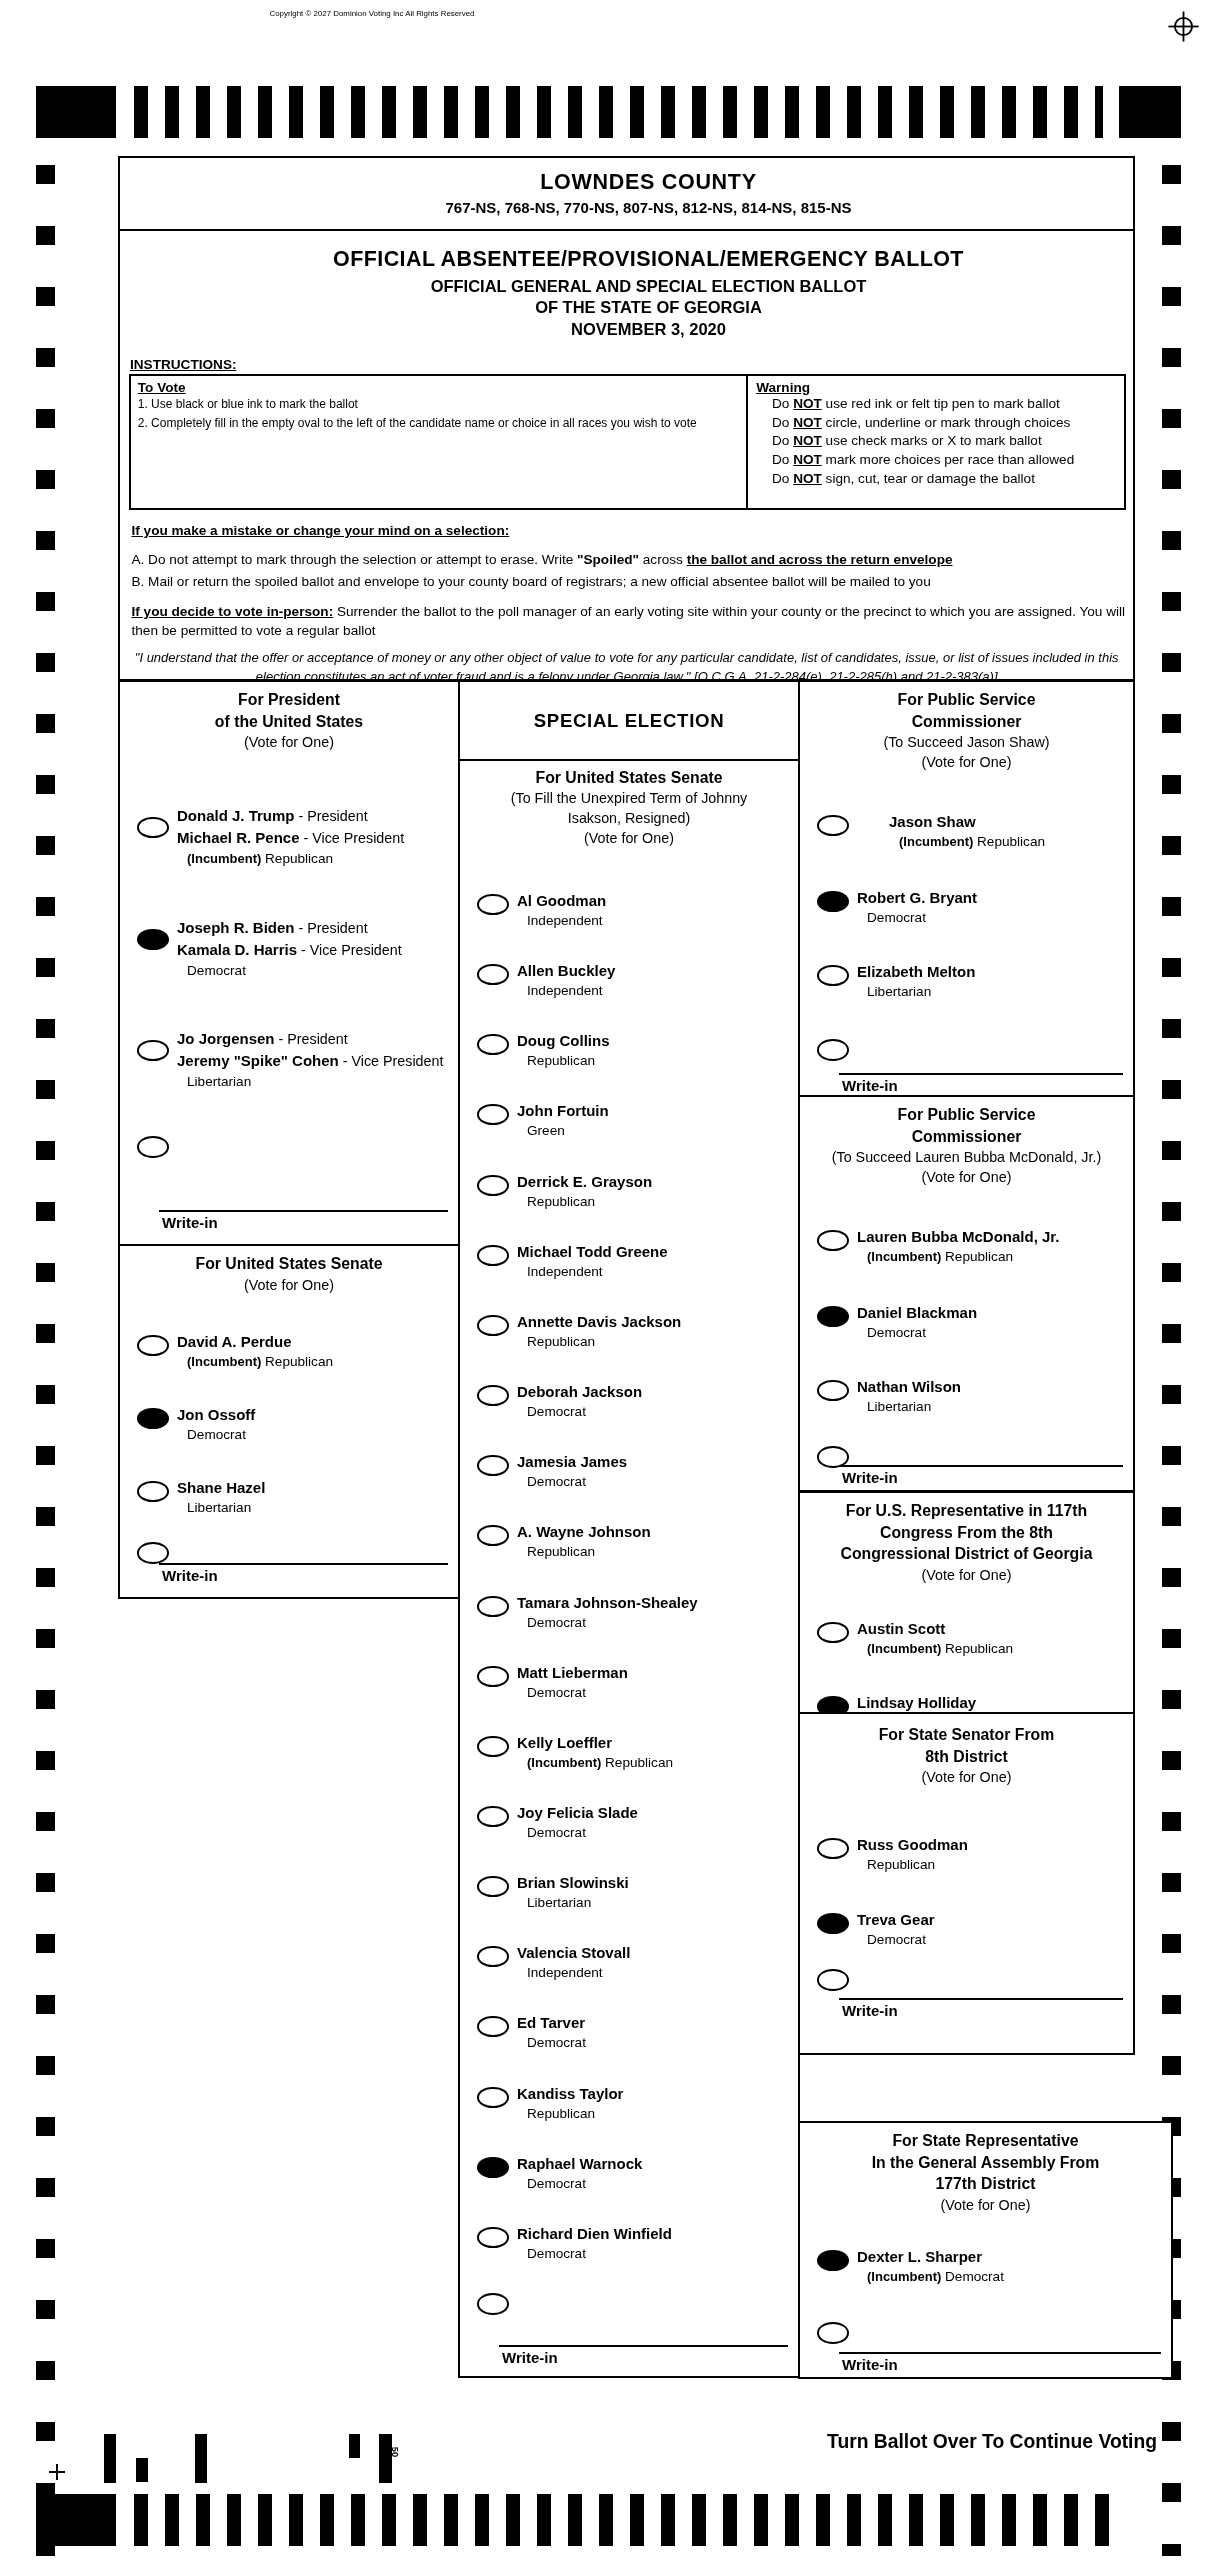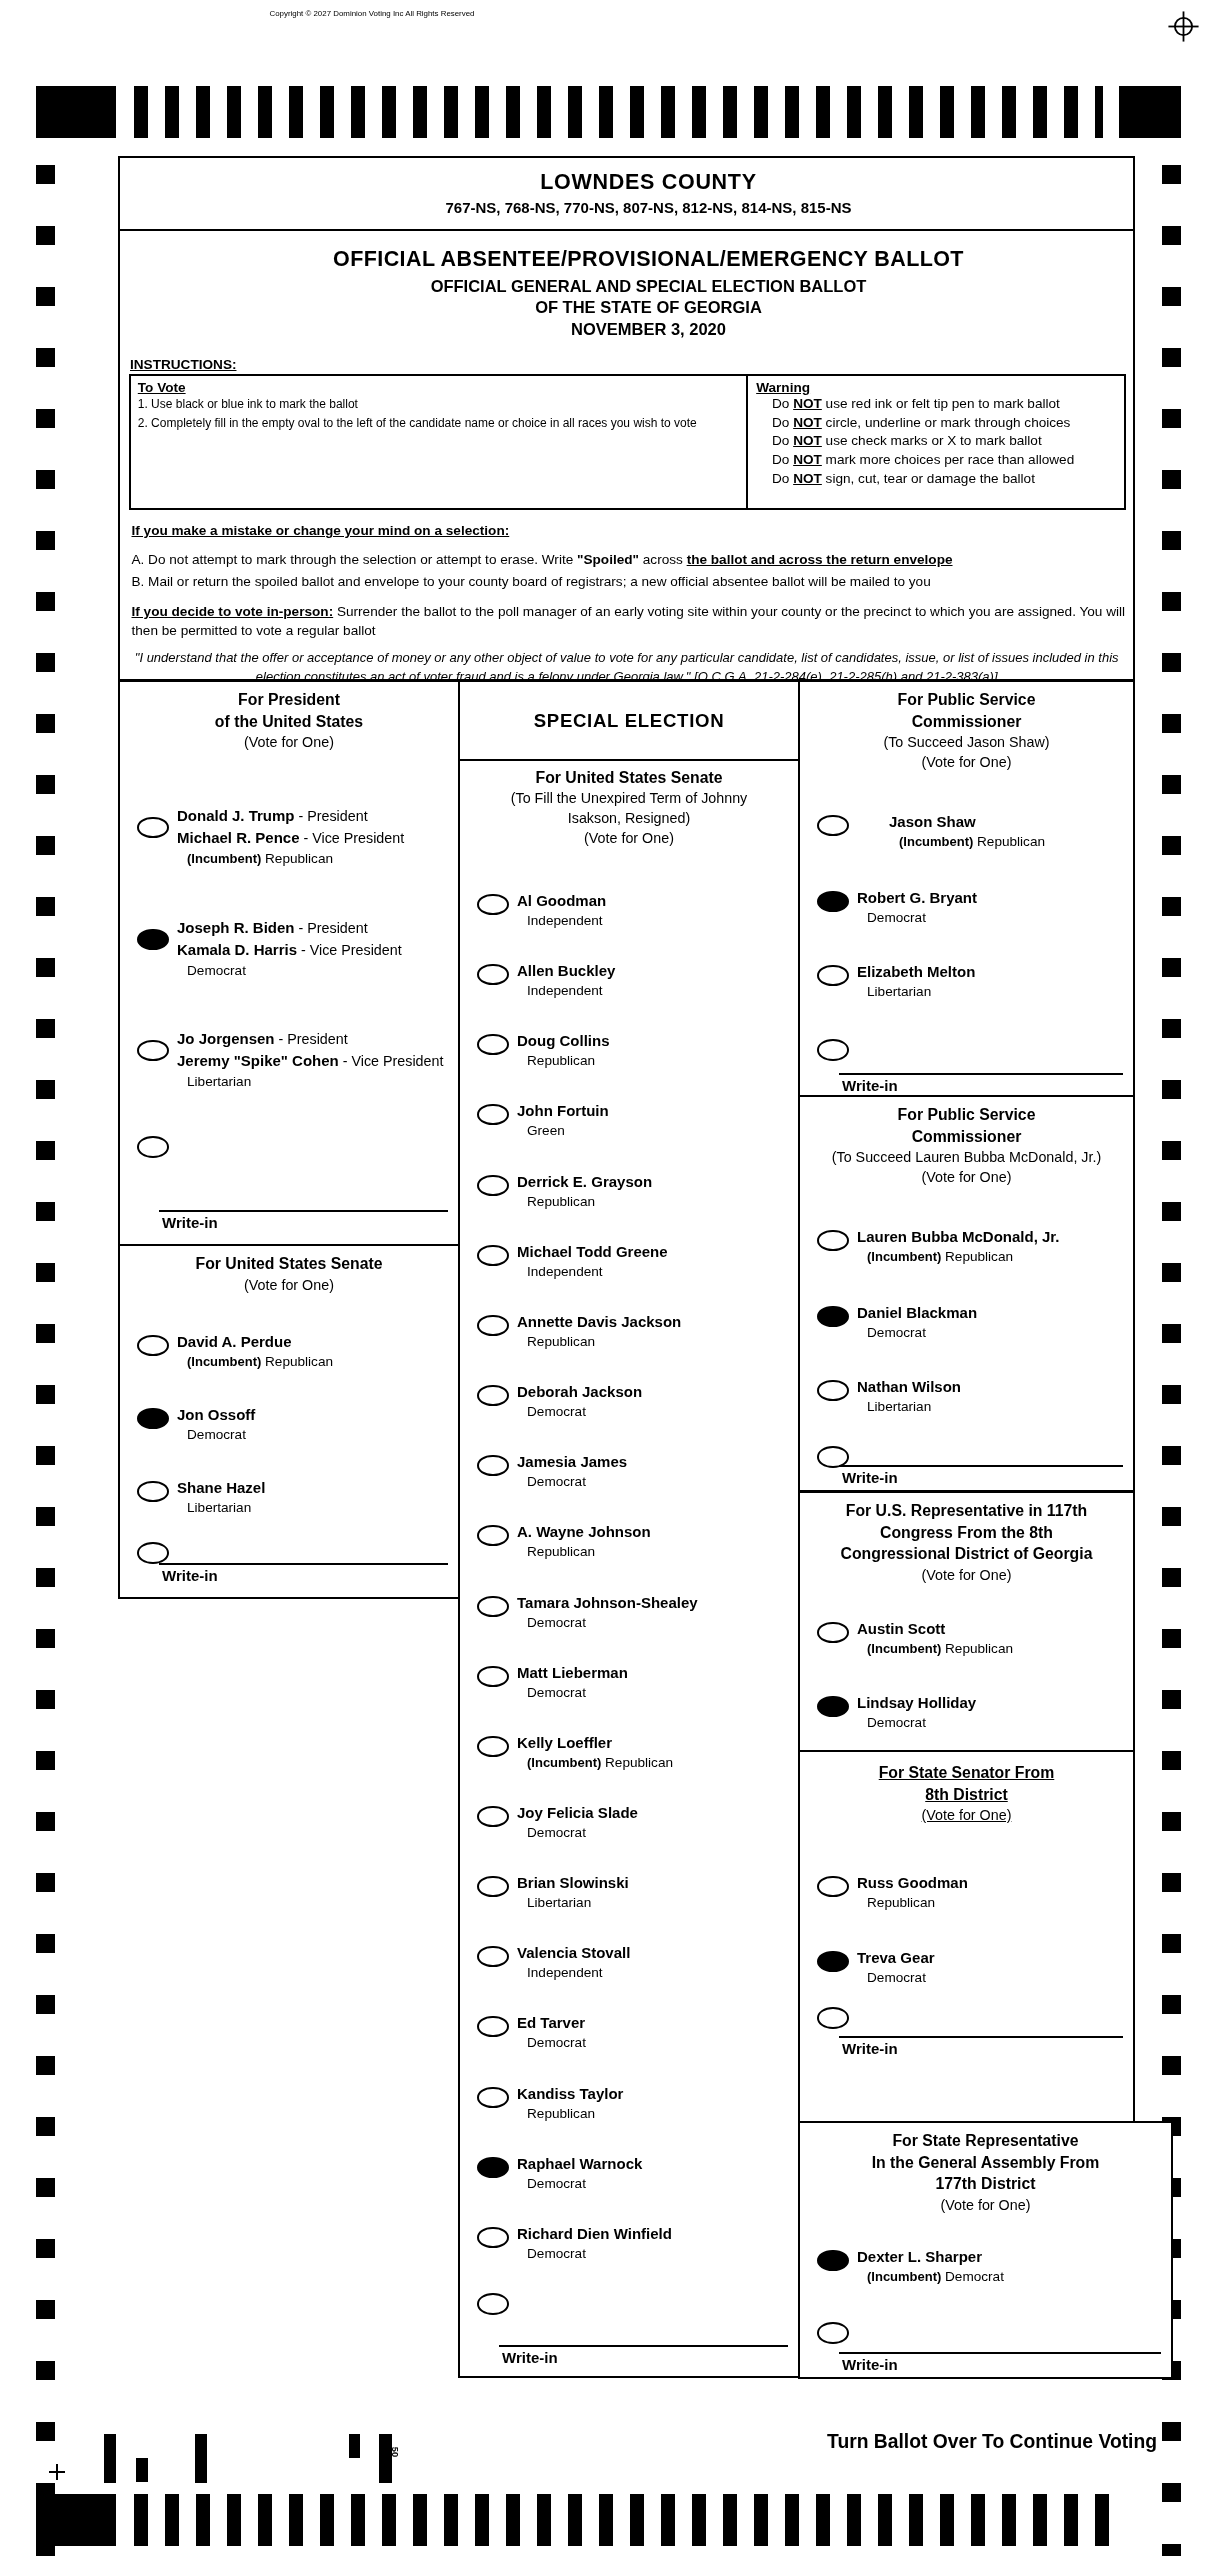--- a/index.html
+++ b/index.html
@@ -394,21 +394,21 @@
     <div class="cparty"><span class="inc"></span><span>Democrat</span></div>
   </div>
 
   <div class="solo-oval" style="top:259px;"></div>
   <div class="writein" style="top:289px;">
     <div class="wline"></div>
     <div class="wlabel">Write-in</div>
   </div>
 </div>
 
-<div class="sec" style="left:798px;top:1750px;width:337px;height:398px;text-decoration:underline;">
+<div class="sec" style="left:798px;top:1712px;width:337px;height:343px;">
   <div class="ctitle" style="margin-top:10px;">For State Senator From</div>
   <div class="ctitle">8th District</div>
   <div class="cvote">(Vote for One)</div>
 
   <div class="cand" style="top:120px;">
     <div class="oval"></div>
     <div class="cname">Russ Goodman</div>
     <div class="cparty"><span class="inc"></span><span>Republican</span></div>
   </div>
   <div class="cand" style="top:195px;">

